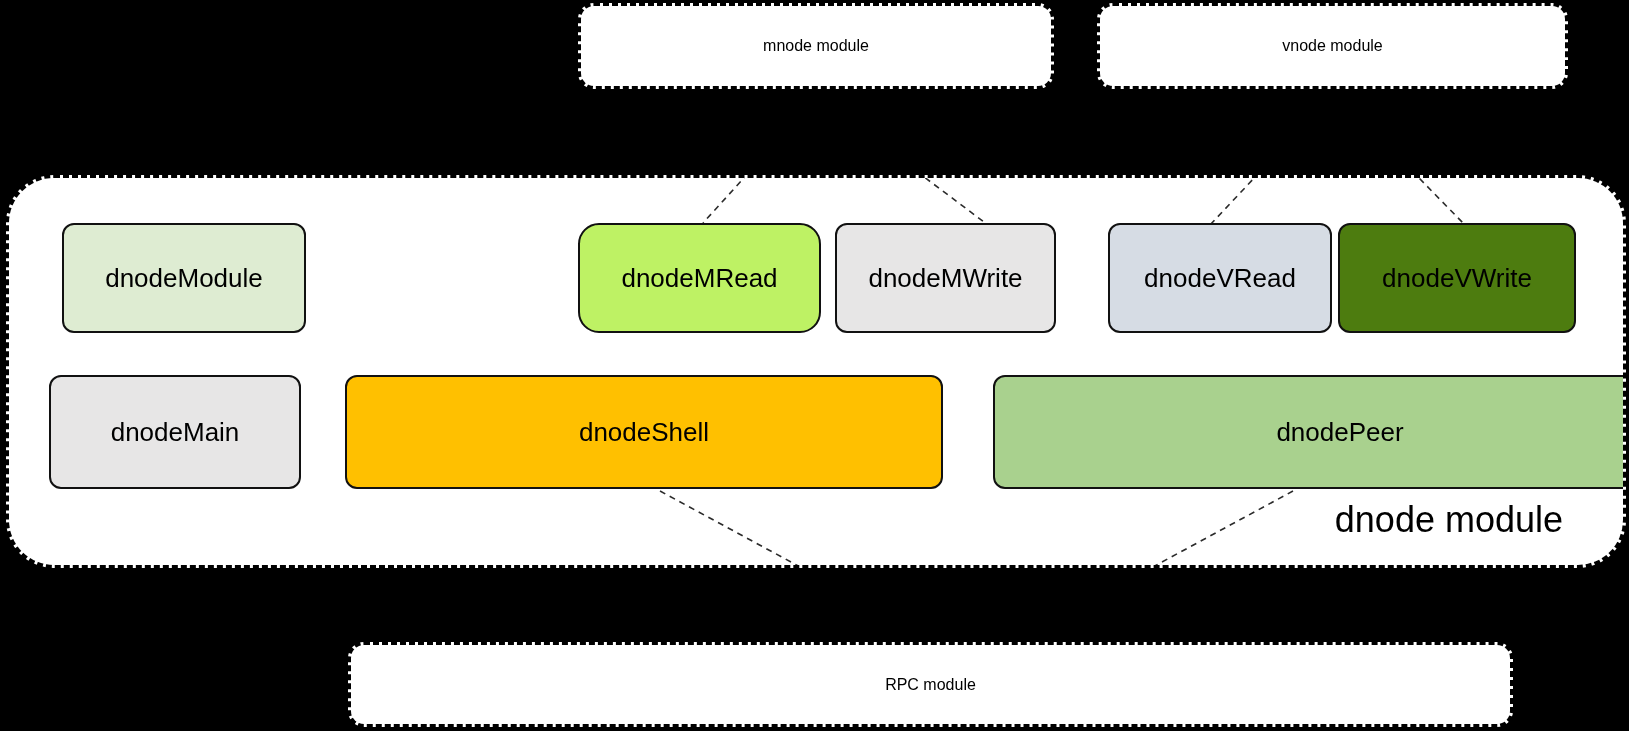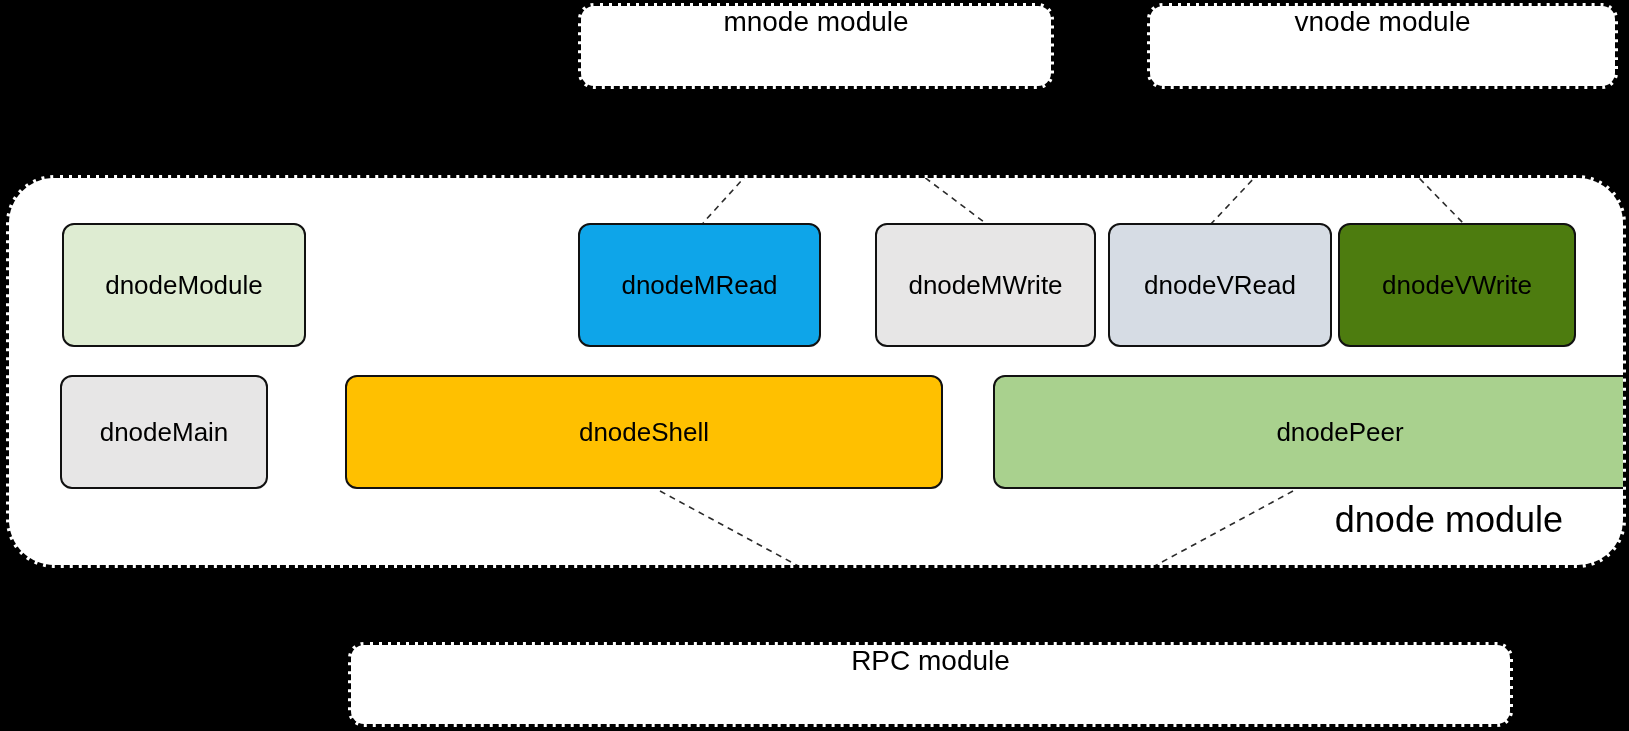--- a/index.html
+++ b/index.html
@@ -10,25 +10,25 @@
     overflow:hidden;
     font-family:"Liberation Sans", sans-serif;
     color:#000;
   }
   .dashed-box{
     position:absolute;
     background:#fff;
     border:3px dashed #000;
     border-radius:16px;
     box-sizing:border-box;
-    display:flex;justify-content:center;
-    font-size:28px;
+    display:flex;align-items:center;justify-content:center;
+    font-size:16px;
   }
   #mnode-box{left:578px;top:3px;width:476px;height:86px;}
-  #vnode-box{left:1147px;top:3px;width:471px;height:86px;}
+  #vnode-box{left:1097px;top:3px;width:471px;height:86px;}
   #rpc-box{left:348px;top:642px;width:1165px;height:85px;}
   #dnode-container{
     position:absolute;
     left:6px;top:175px;width:1620px;height:393px;
     background:#fff;
     border:3px dashed #000;
     border-radius:48px;
     box-sizing:border-box;
     overflow:hidden;
   }
@@ -38,29 +38,29 @@
   }
   .node{
     position:absolute;
     border:2px solid #111;
     border-radius:12px;
     box-sizing:border-box;
     display:flex;align-items:center;justify-content:center;
     font-size:26px;
     background:#eee;
   }
-  .row1{top:45px;height:124px;text-align:center;}
+  .row1{top:45px;height:110px;text-align:center;}
   .row2{top:197px;height:114px;}
   #node-dnodeModule{left:53px;width:244px;}
   #node-dnodeMgmt{left:334px;width:205px;}
   #node-dnodeMRead{left:569px;width:243px;}
-  #node-dnodeMWrite{left:866px;width:221px;}
+  #node-dnodeMWrite{left:826px;width:221px;}
   #node-dnodeVRead{left:1087px;width:224px;}
   #node-dnodeVWrite{left:1329px;width:238px;}
-  #node-dnodeMain{left:51px;width:208px;}
+  #node-dnodeMain{left:40px;width:252px;}
   #node-dnodeShell{left:336px;width:598px;}
   #node-dnodePeer{left:984px;width:694px;}
   #dnode-container-label{
     position:absolute;
     right:60px;top:322px;
     font-size:36px;
     line-height:40px;
     white-space:nowrap;
   }
 </style>
@@ -84,21 +84,21 @@
       <line x1="802" y1="-86" x2="979" y2="47" stroke="#2b2b2b" stroke-width="1.6" stroke-dasharray="6 5"></line>
       <line x1="1326" y1="-86" x2="1201" y2="47" stroke="#2b2b2b" stroke-width="1.6" stroke-dasharray="6 5"></line>
       <line x1="1326" y1="-86" x2="1454" y2="45" stroke="#2b2b2b" stroke-width="1.6" stroke-dasharray="6 5"></line>
       <line x1="651" y1="313" x2="959" y2="480" stroke="#2b2b2b" stroke-width="1.6" stroke-dasharray="6 5"></line>
       <line x1="1284" y1="313" x2="976" y2="480" stroke="#2b2b2b" stroke-width="1.6" stroke-dasharray="6 5"></line>
     </svg>
 
     <div id="node-dnodeModule" class="node row1" style="background: rgb(222, 236, 210);">
       <span>dnodeModule</span>
     </div>
-    <div id="node-dnodeMRead" class="node row1" style="background: #0ea5e9;">
+    <div id="node-dnodeMRead" class="node row1" style="background: #bef264; border-radius: 21px;">
       <span>dnodeMRead</span>
     </div>
     <div id="node-dnodeMWrite" class="node row1" style="background: rgb(231, 230, 230);">
       <span>dnodeMWrite</span>
     </div>
     <div id="node-dnodeVRead" class="node row1" style="background: rgb(214, 220, 228); margin-left: 12px;">
       <span>dnodeVRead</span>
     </div>
     <div id="node-dnodeVWrite" class="node row1" style="background: #4d7c0f;">
       <span>dnodeVWrite</span>

